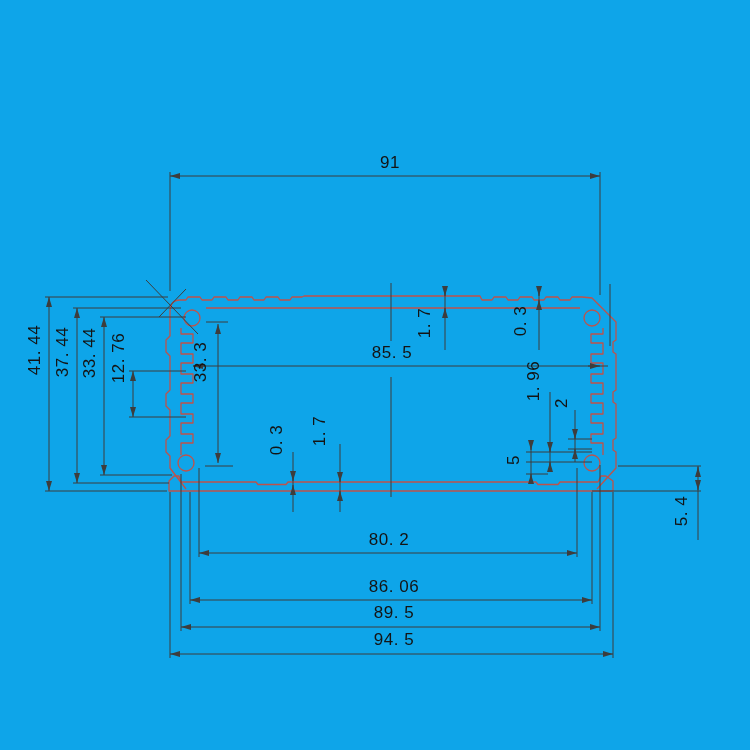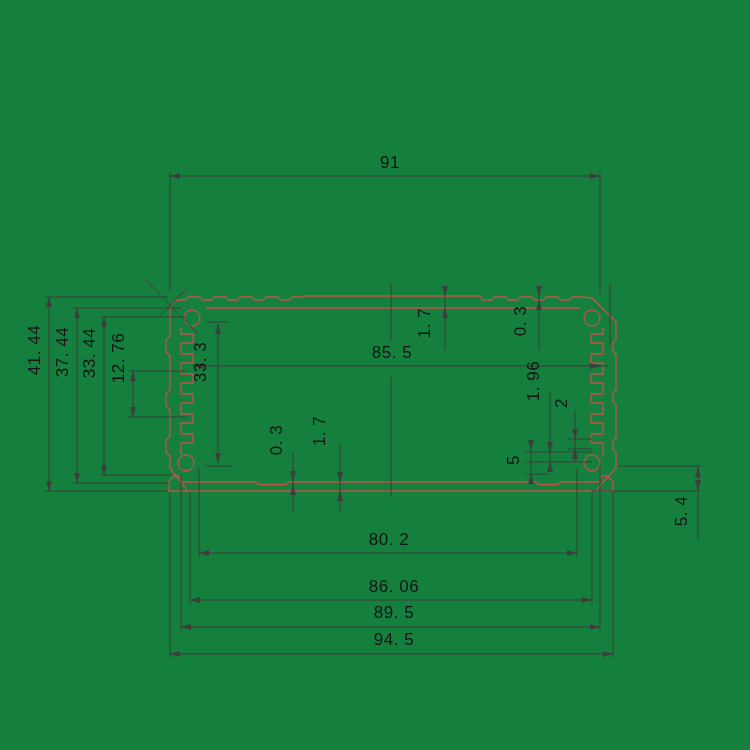--- a/index.html
+++ b/index.html
@@ -1,16 +1,16 @@
 <!DOCTYPE html>
 <html><head>
 <meta charset="utf-8">
 <style>
   html,body{margin:0;padding:0;background:#fff;}
-  #stage{position:relative;width:750px;height:750px;background:#15803d;overflow:hidden;
+  #stage{position:relative;width:750px;height:750px;background:#0ea5e9;overflow:hidden;
          font-family:"Liberation Sans", sans-serif;}
   svg text{font-family:"Liberation Sans", sans-serif;font-size:17px;letter-spacing:0.5px;}
 </style>
 </head>
 <body>
 
 <div id="stage">
 <svg width="750" height="750" viewBox="0 0 750 750">
   <defs>
     <marker id="arE" markerWidth="11" markerHeight="8" refX="10" refY="4" orient="auto" markerUnits="userSpaceOnUse">

